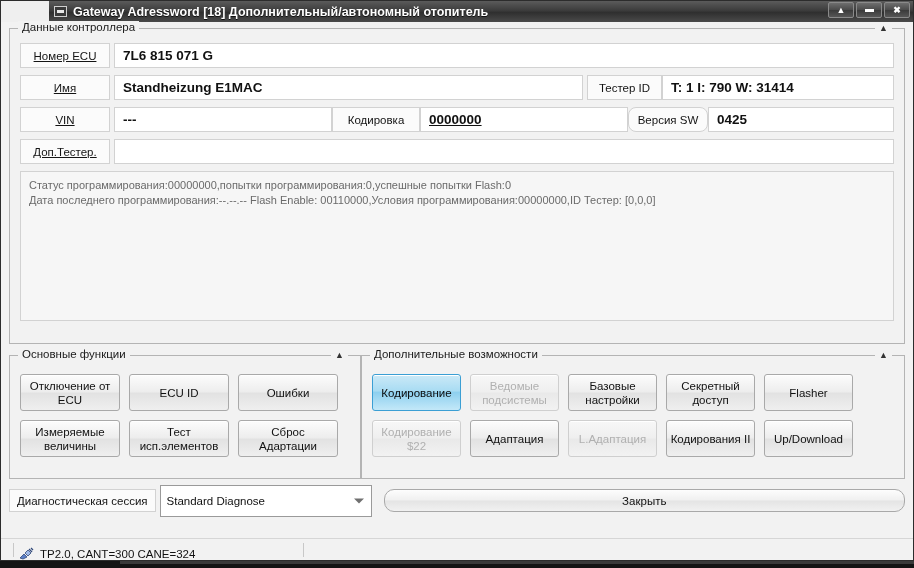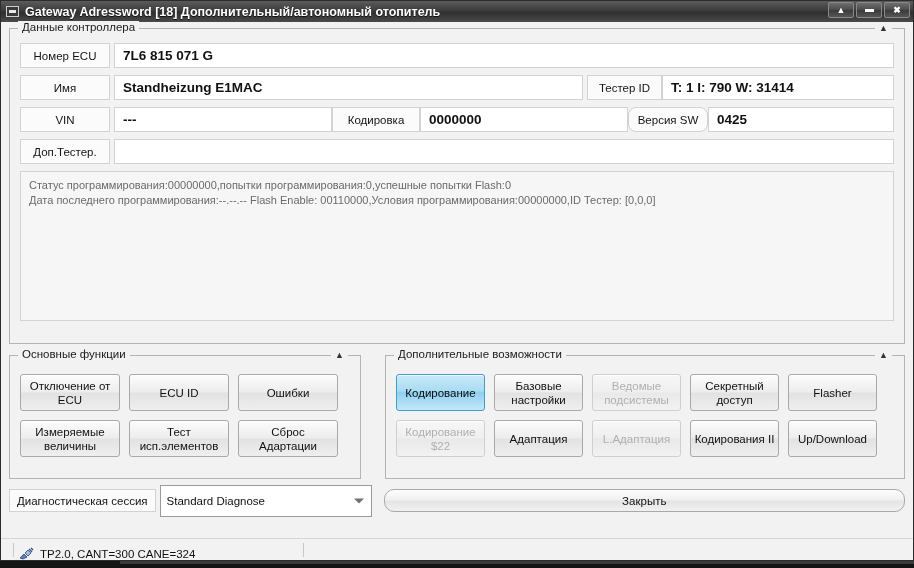--- a/index.html
+++ b/index.html
@@ -22,20 +22,21 @@
   }
 
   
   #title-bar {
     height: 21px;
     flex: 0 0 21px;
     background: linear-gradient(180deg,#5b5b5b 0%, #3c3c3c 45%, #2f2f2f 55%, #4a4a4a 100%);
     display: flex; align-items: center;
     padding: 0 2px 0 5px;
     position: relative;
+    margin-left: 48px;
   }
   #title-icon {
     width: 13px; height: 11px;
     border: 1px solid #cfcfcf;
     background: #3a3a3a;
     position: relative;
     margin-right: 6px;
     flex: 0 0 13px;
   }
   #title-icon::after {
@@ -133,41 +134,41 @@
     border: 1px solid #d2d2d2;
     font-size: 13.5px;
     font-weight: bold;
     color: #111;
     display: flex; align-items: center;
     padding: 0 8px;
     overflow: hidden;
     white-space: nowrap;
     flex: 1 1 auto;
   }
-  .lbl.w1 { width: 90px; }
+  .lbl.w1 { width: 90px; text-decoration: underline; }
   .gap { width: 4px; flex: 0 0 4px; }
 
   
   #flash-info {
     margin-top: 4px;
     height: 150px;
     background: #f6f6f6;
     border: 1px solid #d2d2d2;
     padding: 6px 8px;
     font-size: 11px;
     color: #6a6a6a;
     line-height: 15px;
     overflow: hidden;
   }
   #flash-info div { white-space: nowrap; }
 
   
   #panels {
     display: flex;
-    gap: 24px;
+    gap: 0;
     margin-top: 11px;
     height: 124px;
   }
   #main-functions { width: 352px; flex: 0 0 352px; padding: 14px 0 0 0; }
   #extra-functions { flex: 1 1 auto; padding: 14px 0 0 0; }
 
   .btn-grid {
     display: flex;
     flex-direction: column;
     gap: 9px;
@@ -332,21 +333,21 @@
         <div class="gap"></div>
         <div class="lbl" style="width:75px;">Тестер ID</div>
         <div class="val" style="flex:0 0 232px;">T: 1 I: 790 W: 31414</div>
       </div>
 
       <div class="field-row">
         <div class="lbl w1">VIN</div>
         <div class="gap"></div>
         <div class="val" style="flex:0 0 218px;">---</div>
         <div class="lbl" style="width:88px;">Кодировка</div>
-        <div class="val" style="flex:1 1 auto;">0000000</div>
+        <div class="val" style="flex:1 1 auto;text-decoration:underline;">0000000</div>
         <div class="lbl" style="width:80px;border-radius:8px;">Версия SW</div>
         <div class="val" style="flex:0 0 186px;">0425</div>
       </div>
 
       <div class="field-row">
         <div class="lbl w1">Доп.Тестер.</div>
         <div class="gap"></div>
         <div class="val"></div>
       </div>
 
@@ -378,24 +379,24 @@
           </div>
         </div>
       </div>
 
       <div class="group" id="extra-functions">
         <div class="group-title">Дополнительные возможности</div>
         <div class="group-collapse">▲</div>
         <div class="btn-grid">
           <div class="btn-row">
             <div class="btn selected">Кодирование</div>
+            <div class="btn disabled">Ведомые
+подсистемы</div>
             <div class="btn">Базовые
 настройки</div>
-            <div class="btn disabled">Ведомые
-подсистемы</div>
             <div class="btn">Секретный
 доступ</div>
             <div class="btn">Flasher</div>
           </div>
           <div class="btn-row">
             <div class="btn disabled">Кодирование
 $22</div>
             <div class="btn">Адаптация</div>
             <div class="btn disabled">L.Адаптация</div>
             <div class="btn">Кодирования II</div>

